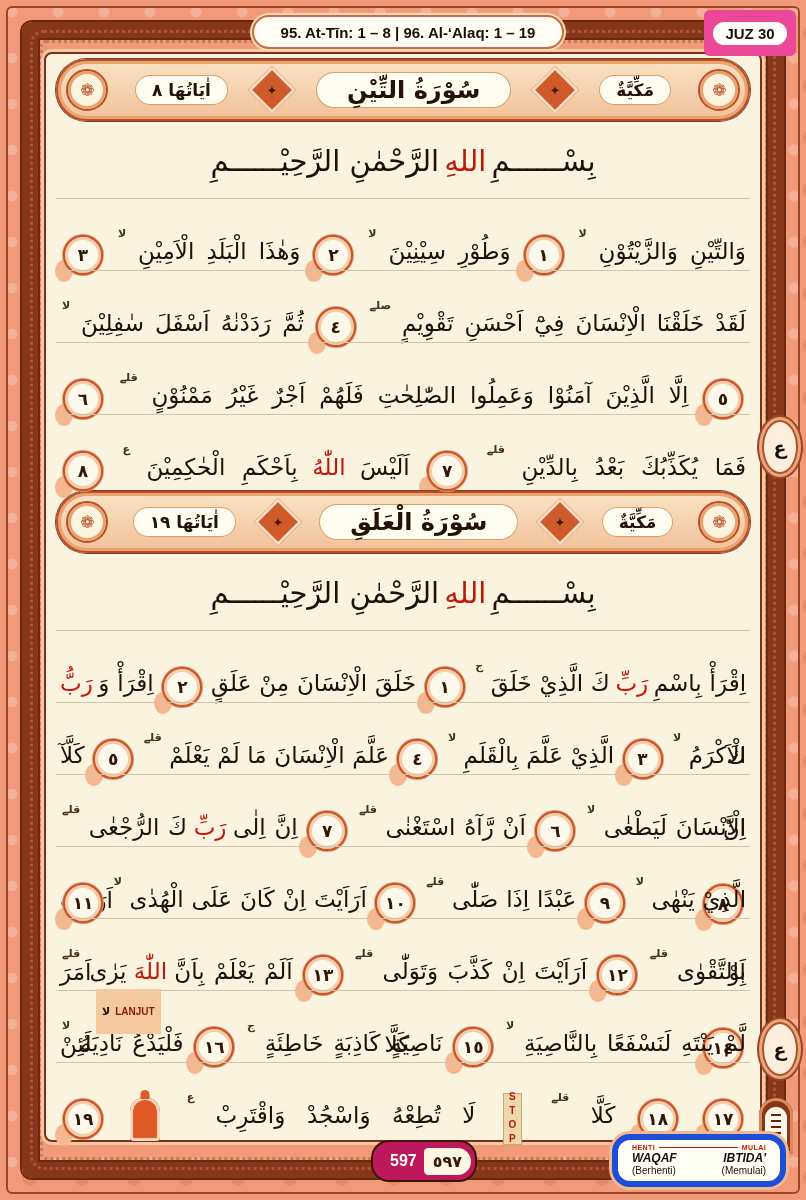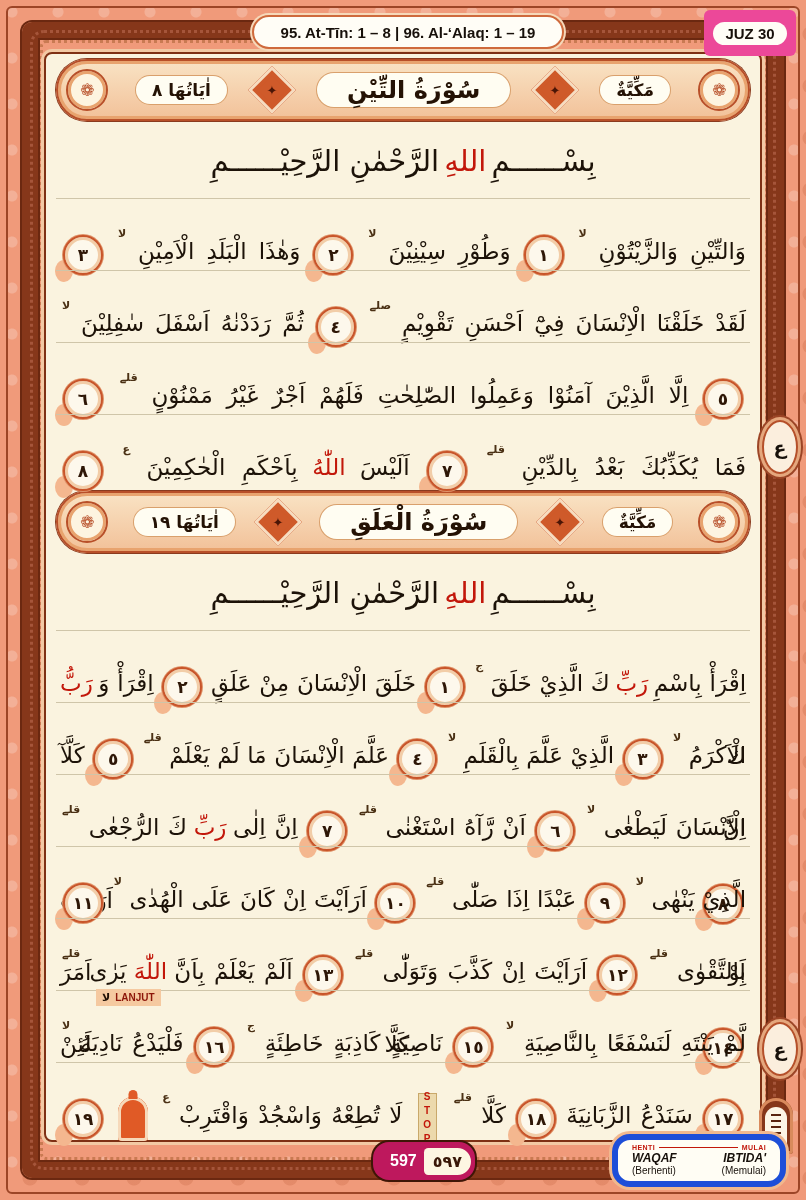--- a/index.html
+++ b/index.html
@@ -97,21 +97,21 @@
   .stopbox {
     display:inline-flex; align-items:center; justify-content:center;
     writing-mode:vertical-rl; text-orientation:upright;
     background:#ecd9ac; border:1px solid #c9a86a; color:#c2170a;
     font:bold 10px "Liberation Sans",sans-serif; letter-spacing:3px;
     height:52px; padding:4px 3px; margin:0 8px; vertical-align:middle; line-height:normal;
   }
   .lanjut {
     position:absolute; top:-2px; left:40px; z-index:4;
     background:#f5c9a0; color:#8c1509;
-    font:bold 10px "Liberation Sans",sans-serif; padding:2px 6px; line-height:1.3;
+    font:bold 10px "Liberation Sans",sans-serif; padding:16px 6px; line-height:1.3;
   }
   .lanjut::after { content:"لا"; color:#201005; font:bold 11px "DejaVu Sans",sans-serif; margin-right:5px; }
   .sajdah {
     display:inline-block; width:30px; height:44px; margin:0 5px; vertical-align:middle;
     background:#e05a26; border-radius:15px 15px 4px 4px;
     box-shadow: inset 0 0 0 3px #f6d9ba, inset 0 0 0 6px #e05a26; position:relative;
   }
   .sajdah::after {
     content:""; position:absolute; top:-7px; left:50%; transform:translateX(-50%);
     width:9px; height:9px; background:#e05a26; border-radius:50% 50% 0 0;
@@ -264,21 +264,21 @@
         </span> <span class="ar">اَلَمْ يَعْلَمْ بِاَنَّ</span> <span class="ar red">اللّٰهَ</span> <span class="ar">يَرٰى</span> <span class="mk">قلے</span> <span class="verse">
           <b>١٤</b>
         </span> <span class="ar">كَلَّا لَئِنْ</span> </div>
       <div class="qline"><span class="lanjut">LANJUT</span> <span class="ar">لَّمْ يَنْتَهِ لَنَسْفَعًا بِالنَّاصِيَةِ</span> <span class="mk">لا</span> <span class="verse">
           <b>١٥</b>
         </span> <span class="ar">نَاصِيَةٍ كَاذِبَةٍ خَاطِئَةٍ</span> <span class="mk">ج</span> <span class="verse">
           <b>١٦</b>
         </span> <span class="ar">فَلْيَدْعُ نَادِيَهُ</span> <span class="mk">لا</span> </div>
       <div class="qline"><span class="verse">
           <b>١٧</b>
-        </span> <span class="ar">سَنَدْعُ الزَّبَانِيَةَ</span> <span class="verse">
+        </span>  <span class="verse">
           <b>١٨</b>
         </span> <span class="ar">كَلَّا</span> <span class="mk">قلے</span> <span class="stopbox">STOP</span> <span class="ar">لَا تُطِعْهُ وَاسْجُدْ وَاقْتَرِبْ</span> <span class="mk">ع</span> <span class="sajdah"></span> <span class="verse">
           <b>١٩</b>
         </span> </div>
     </div>
 
 </div>
 
 <div class="ain a1">ع</div>
 <div class="ain a2">ع</div>

